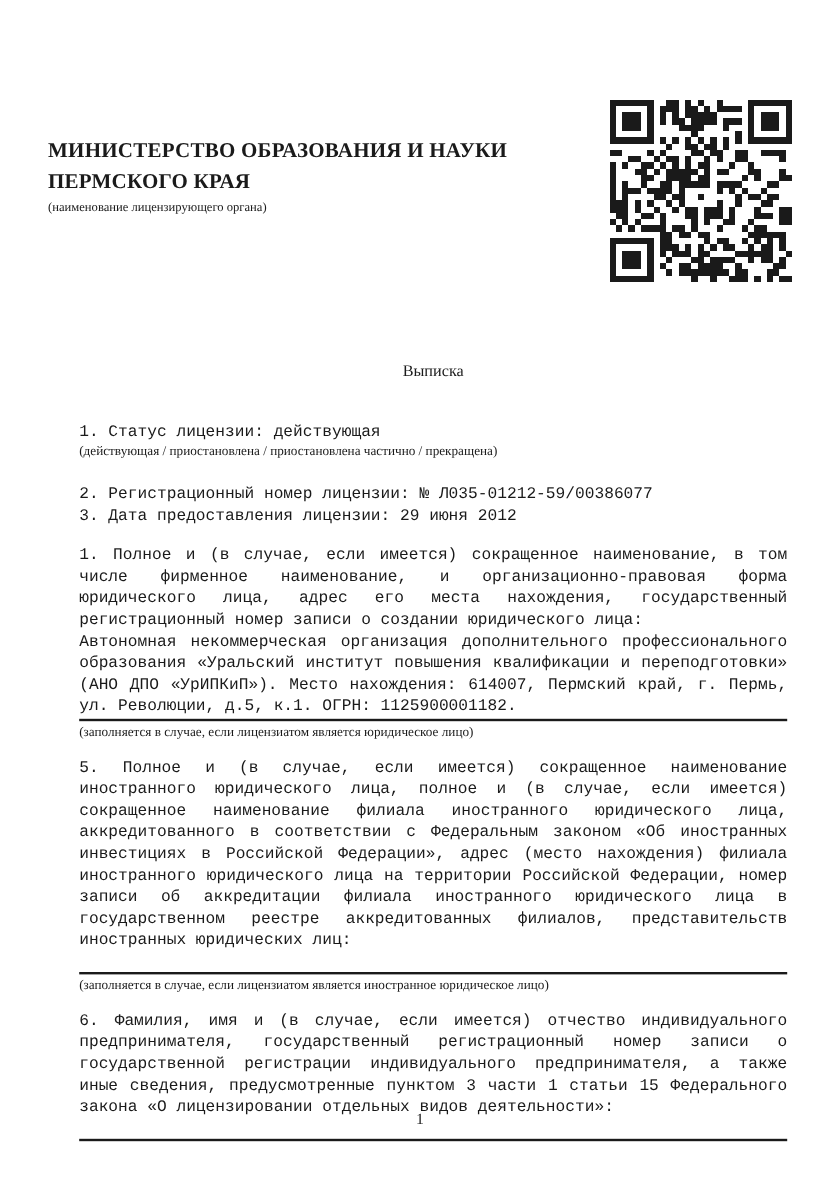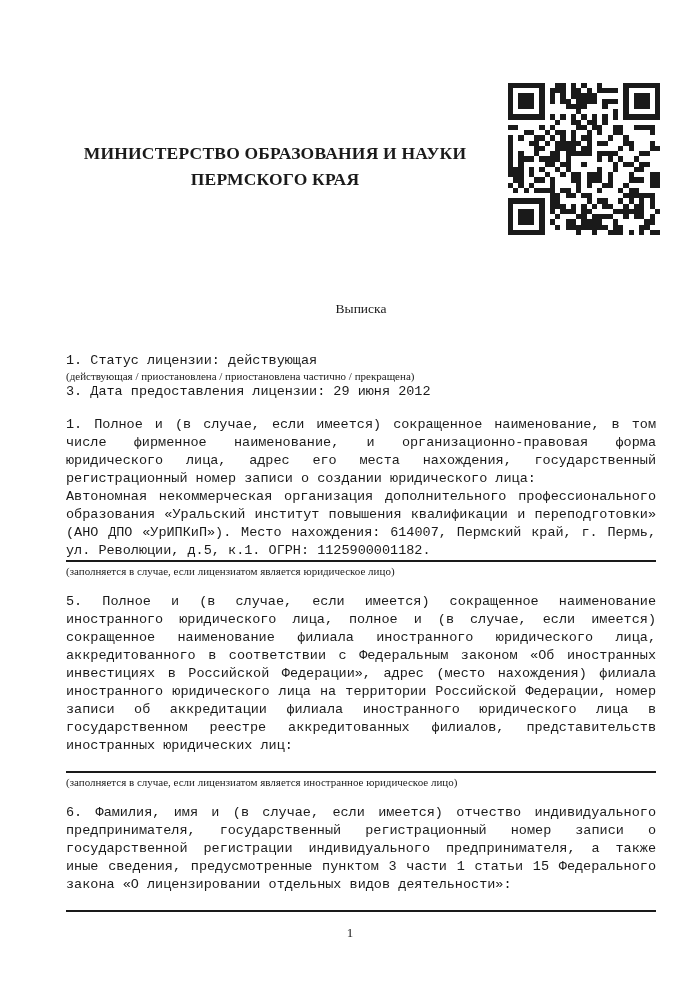--- a/index.html
+++ b/index.html
@@ -14,23 +14,23 @@
     background: #ffffff;
     font-family: "Liberation Serif", "DejaVu Serif", serif;
     color: #1a1a1a;
     overflow: hidden;
   }
   
   .header { position: absolute; top: 0; left: 0; width: 700px; height: 300px; }
   .ministry {
     position: absolute;
     left: 40px;
-    top: 140px;
+    top: 112px;
     width: 470px;
-    text-align: center;
+    text-align: left;
   }
   .ministry-name {
     font-weight: bold;
     font-size: 17.5px;
     line-height: 26px;
     letter-spacing: 0.2px;
   }
   .ministry-caption {
     margin-top: 3px;
     font-size: 10.5px;
@@ -90,20 +90,21 @@
 </style>
 </head>
 <body>
 
 <div class="page">
 
   <div class="header">
     <div class="ministry">
       <div class="ministry-name">МИНИСТЕРСТВО ОБРАЗОВАНИЯ И НАУКИ</div>
       <div class="ministry-name">ПЕРМСКОГО КРАЯ</div>
+      <div class="ministry-caption">(наименование лицензирующего органа)</div>
     </div>
     <div class="qr">
       <svg id="qr-svg" viewBox="0 0 29 29" shape-rendering="crispEdges" xmlns="http://www.w3.org/2000/svg">
           <rect x="0" y="0" width="1" height="1" fill="#1a1a1a"></rect>
           <rect x="1" y="0" width="1" height="1" fill="#1a1a1a"></rect>
           <rect x="2" y="0" width="1" height="1" fill="#1a1a1a"></rect>
           <rect x="3" y="0" width="1" height="1" fill="#1a1a1a"></rect>
           <rect x="4" y="0" width="1" height="1" fill="#1a1a1a"></rect>
           <rect x="5" y="0" width="1" height="1" fill="#1a1a1a"></rect>
           <rect x="6" y="0" width="1" height="1" fill="#1a1a1a"></rect>
@@ -517,20 +518,21 @@
 
   <div class="doc-body">
 
     <div class="doc-title">
       <div>Выписка</div>
     </div>
 
     <div class="item gap-34">1. Статус лицензии: действующая</div>
     <div class="item-caption">(действующая / приостановлена / приостановлена частично / прекращена)</div>
 
+    <div class="item gap-21">2. Регистрационный номер лицензии: № Л035-01212-59/00386077</div>
 
     <div class="item gap-16">3. Дата предоставления лицензии: 29 июня 2012</div>
 
     <div class="item justified gap-15">1. Полное и (в случае, если имеется) сокращенное наименование, в том числе фирменное наименование, и организационно-правовая форма юридического лица, адрес его места нахождения, государственный регистрационный номер записи о создании юридического лица:</div>
     <div class="item justified">Автономная некоммерческая организация дополнительного профессионального образования «Уральский институт повышения квалификации и переподготовки» (АНО ДПО «УрИПКиП»). Место нахождения: 614007, Пермский край, г. Пермь, ул. Революции, д.5, к.1. ОГРН: 1125900001182.</div>
     <hr class="rule">
     <div class="item-caption">(заполняется в случае, если лицензиатом является юридическое лицо)</div>
 
     <div class="item justified gap-15">5. Полное и (в случае, если имеется) сокращенное наименование иностранного юридического лица, полное и (в случае, если имеется) сокращенное наименование филиала иностранного юридического лица, аккредитованного в соответствии с Федеральным законом «Об иностранных инвестициях в Российской Федерации», адрес (место нахождения) филиала иностранного юридического лица на территории Российской Федерации, номер записи об аккредитации филиала иностранного юридического лица в государственном реестре аккредитованных филиалов, представительств иностранных юридических лиц:</div>
     <div class="blankline"></div>

